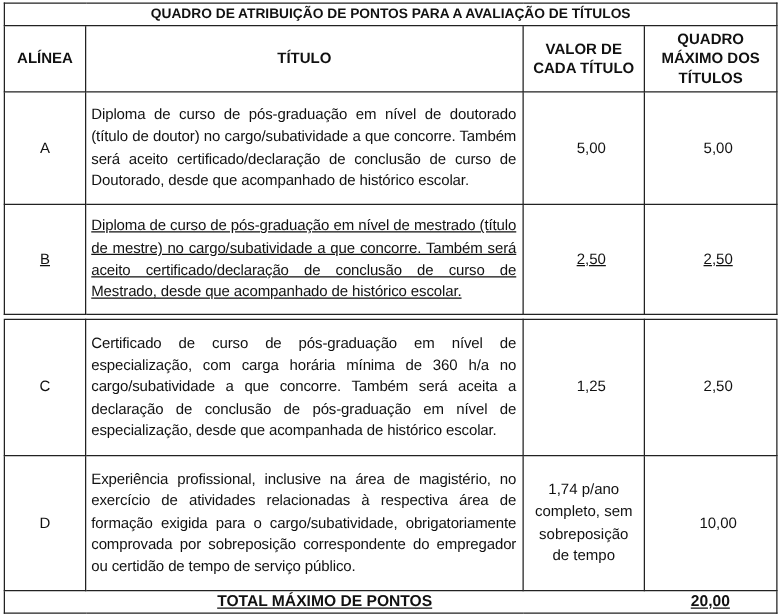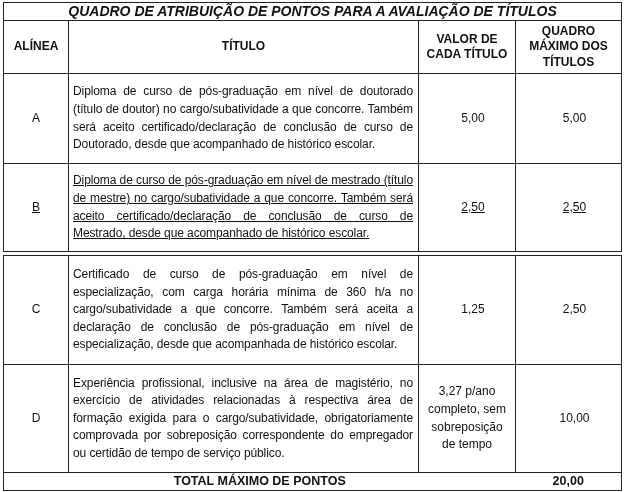--- a/index.html
+++ b/index.html
@@ -31,23 +31,22 @@
       vertical-align: middle;
       font-size: 12px;
       line-height: 17.6px;
     }
     th {
       font-weight: bold;
       text-align: center;
     }
     .title-cell {
       height: 17px;
-      font-size: 14px;
+      font-size: 11px;
       line-height: 17px;
-      font-style: italic;
     }
     .hdr-cell {
       height: 52px;
       line-height: 15.5px;
     }
     .alinea {
       text-align: center;
     }
     .desc {
       text-align: justify;
@@ -73,20 +72,21 @@
       border-left: none;
       border-right: none;
       background: #ffffff;
     }
     .total-row td {
       height: 17px;
       font-weight: bold;
       font-size: 12.5px;
       text-align: center;
       line-height: 17px;
+      text-decoration: underline;
     }
     .total-row .total-value {
       border-left: none;
     }
     .total-row .total-label {
       border-right: none;
     }
   </style>
 </head>
 <body>
@@ -131,21 +131,21 @@
     <tr class="row-c">
       <td class="alinea">C</td>
       <td class="desc">Certificado de curso de pós-graduação em nível de especialização, com carga horária mínima de 360 h/a no cargo/subatividade a que concorre. Também será aceita a declaração de conclusão de pós-graduação em nível de especialização, desde que acompanhada de histórico escolar.</td>
       <td class="val">1,25</td>
       <td class="val">2,50</td>
     </tr>
 
     <tr class="row-d">
       <td class="alinea">D</td>
       <td class="desc">Experiência profissional, inclusive na área de magistério, no exercício de atividades relacionadas à respectiva área de formação exigida para o cargo/subatividade, obrigatoriamente comprovada por sobreposição correspondente do empregador ou certidão de tempo de serviço público.</td>
-      <td class="val-multi" style="padding:0 6px;">3,27 p/ano completo, sem sobreposição de tempo</td>
+      <td class="val-multi" style="padding:0 6px;">1,74 p/ano completo, sem sobreposição de tempo</td>
       <td class="val">10,00</td>
     </tr>
 
     <tr class="total-row">
       <td colspan="3" class="total-label">TOTAL MÁXIMO DE PONTOS</td>
       <td class="total-value">20,00</td>
     </tr>
   </tbody>
     </table>
 </div>

